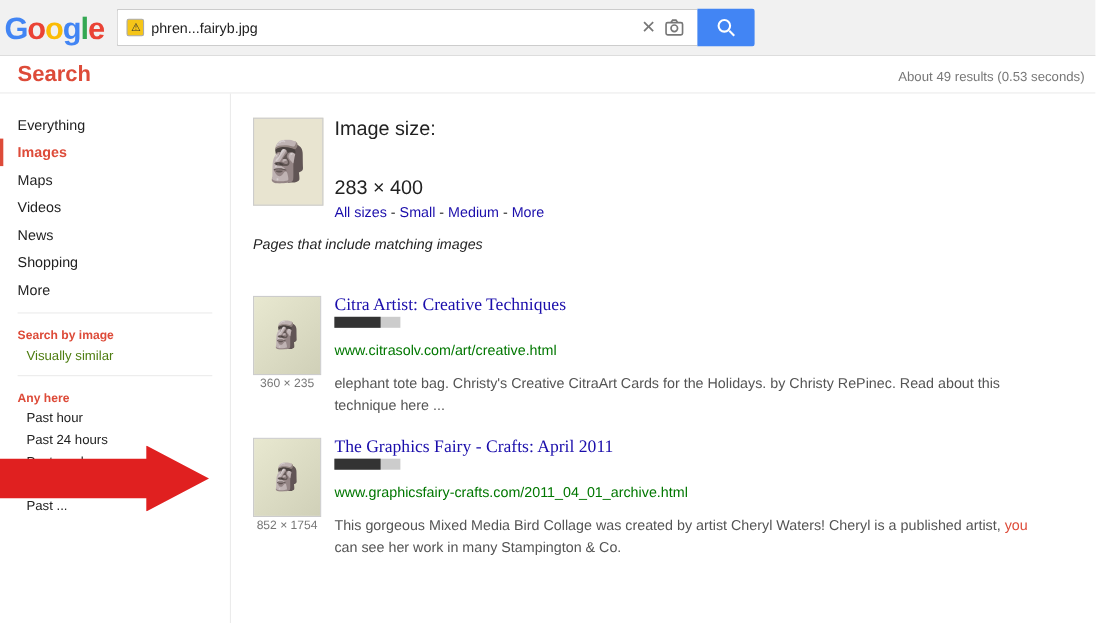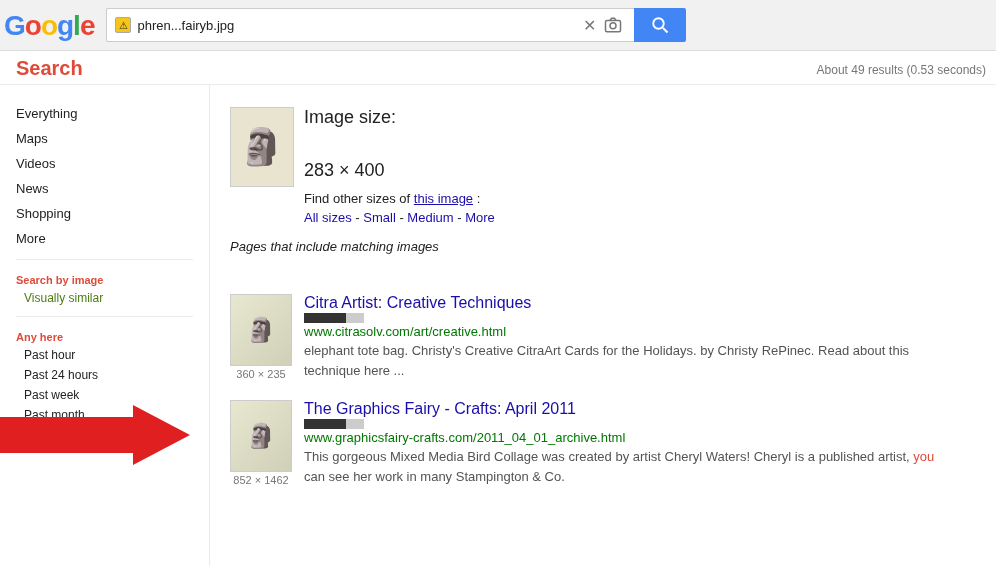--- a/index.html
+++ b/index.html
@@ -225,20 +225,21 @@
       font-size: 11px;
       color: #777;
       margin-top: 2px;
       text-align: center;
     }
     .result-content { flex: 1; }
     .result-title a {
       color: #1a0dab;
       font-size: 16px;
       text-decoration: none;
+      font-family: Liberation Serif, serif;
     }
     .result-stars {
       display: flex;
       align-items: center;
       gap: 2px;
       margin: 1px 0;
     }
     .star-bar {
       display: inline-block;
       width: 60px;
@@ -247,21 +248,21 @@
       position: relative;
     }
     .star-bar-fill {
       background: #333;
       height: 100%;
       width: 70%;
     }
     .result-url {
       color: #007700;
       font-size: 13px;
-      margin: 1px 0;
+      margin: 13px 0;
     }
     .result-snippet {
       font-size: 13px;
       color: #545454;
       line-height: 1.5;
       margin-top: 2px;
     }
     .result-snippet .highlight { color: #dd4b39; }
 
     
@@ -331,20 +332,21 @@
 
   <div id="main-body">
 
     <div class="arrow-wrap">
       <div class="red-right-arrow"></div>
     </div>
 
     <div id="sidebar">
       <div class="sidebar-section">
         <a class="sidebar-nav-item">Everything</a>
+        <a class="sidebar-nav-item red active">Images</a>
         <a class="sidebar-nav-item">Maps</a>
         <a class="sidebar-nav-item">Videos</a>
         <a class="sidebar-nav-item">News</a>
         <a class="sidebar-nav-item">Shopping</a>
         <a class="sidebar-nav-item">More</a>
       </div>
 
       <hr class="sidebar-divider">
 
       <div class="sidebar-section">
@@ -368,25 +370,20 @@
 
       <div class="image-size-block">
         <div style="display:flex; gap:10px; align-items:flex-start;">
           <div style="width:64px; height:80px; border:1px solid #ccc; background:#e8e4d0; flex-shrink:0; display:flex; align-items:center; justify-content:center; font-size:36px; overflow:hidden;">
             🗿
           </div>
           <div>
             <div class="image-size-title">Image size:</div>
             <div class="image-size-dims">283 × 400</div>
 
-            <div class="other-sizes-text">
-              <span>Find other sizes of</span>
-              <a href="#" style="color:#1a0dab;text-decoration:underline;">this image</a>
-              <span>:</span>
-            </div>
             <div class="other-sizes-links">
               <a href="#">All sizes</a>
               <span> - </span>
               <a href="#">Small</a>
               <span> - </span>
               <a href="#">Medium</a>
               <span> - </span>
               <a href="#">More</a>
             </div>
           </div>
@@ -417,21 +414,21 @@
           <div class="result-snippet">elephant tote bag. Christy's Creative CitraArt Cards for the Holidays. by Christy RePinec. Read about this technique here ...</div>
         </div>
       </div>
 
       <div class="result-item">
         <div class="result-thumbnail">
           <div class="result-thumb-img thumb-placeholder" style="width:62px; height:72px;">
             🗿
           </div>
           <div class="result-dims">
-            <span>852</span> × <span>1462</span>
+            <span>852</span> × <span>1754</span>
           </div>
         </div>
         <div class="result-content">
           <div class="result-title">
             <a href="#">The Graphics Fairy - Crafts: April 2011</a>
           </div>
           <div class="result-stars">
             <div class="star-bar">
               <div class="star-bar-fill"></div>
             </div>

